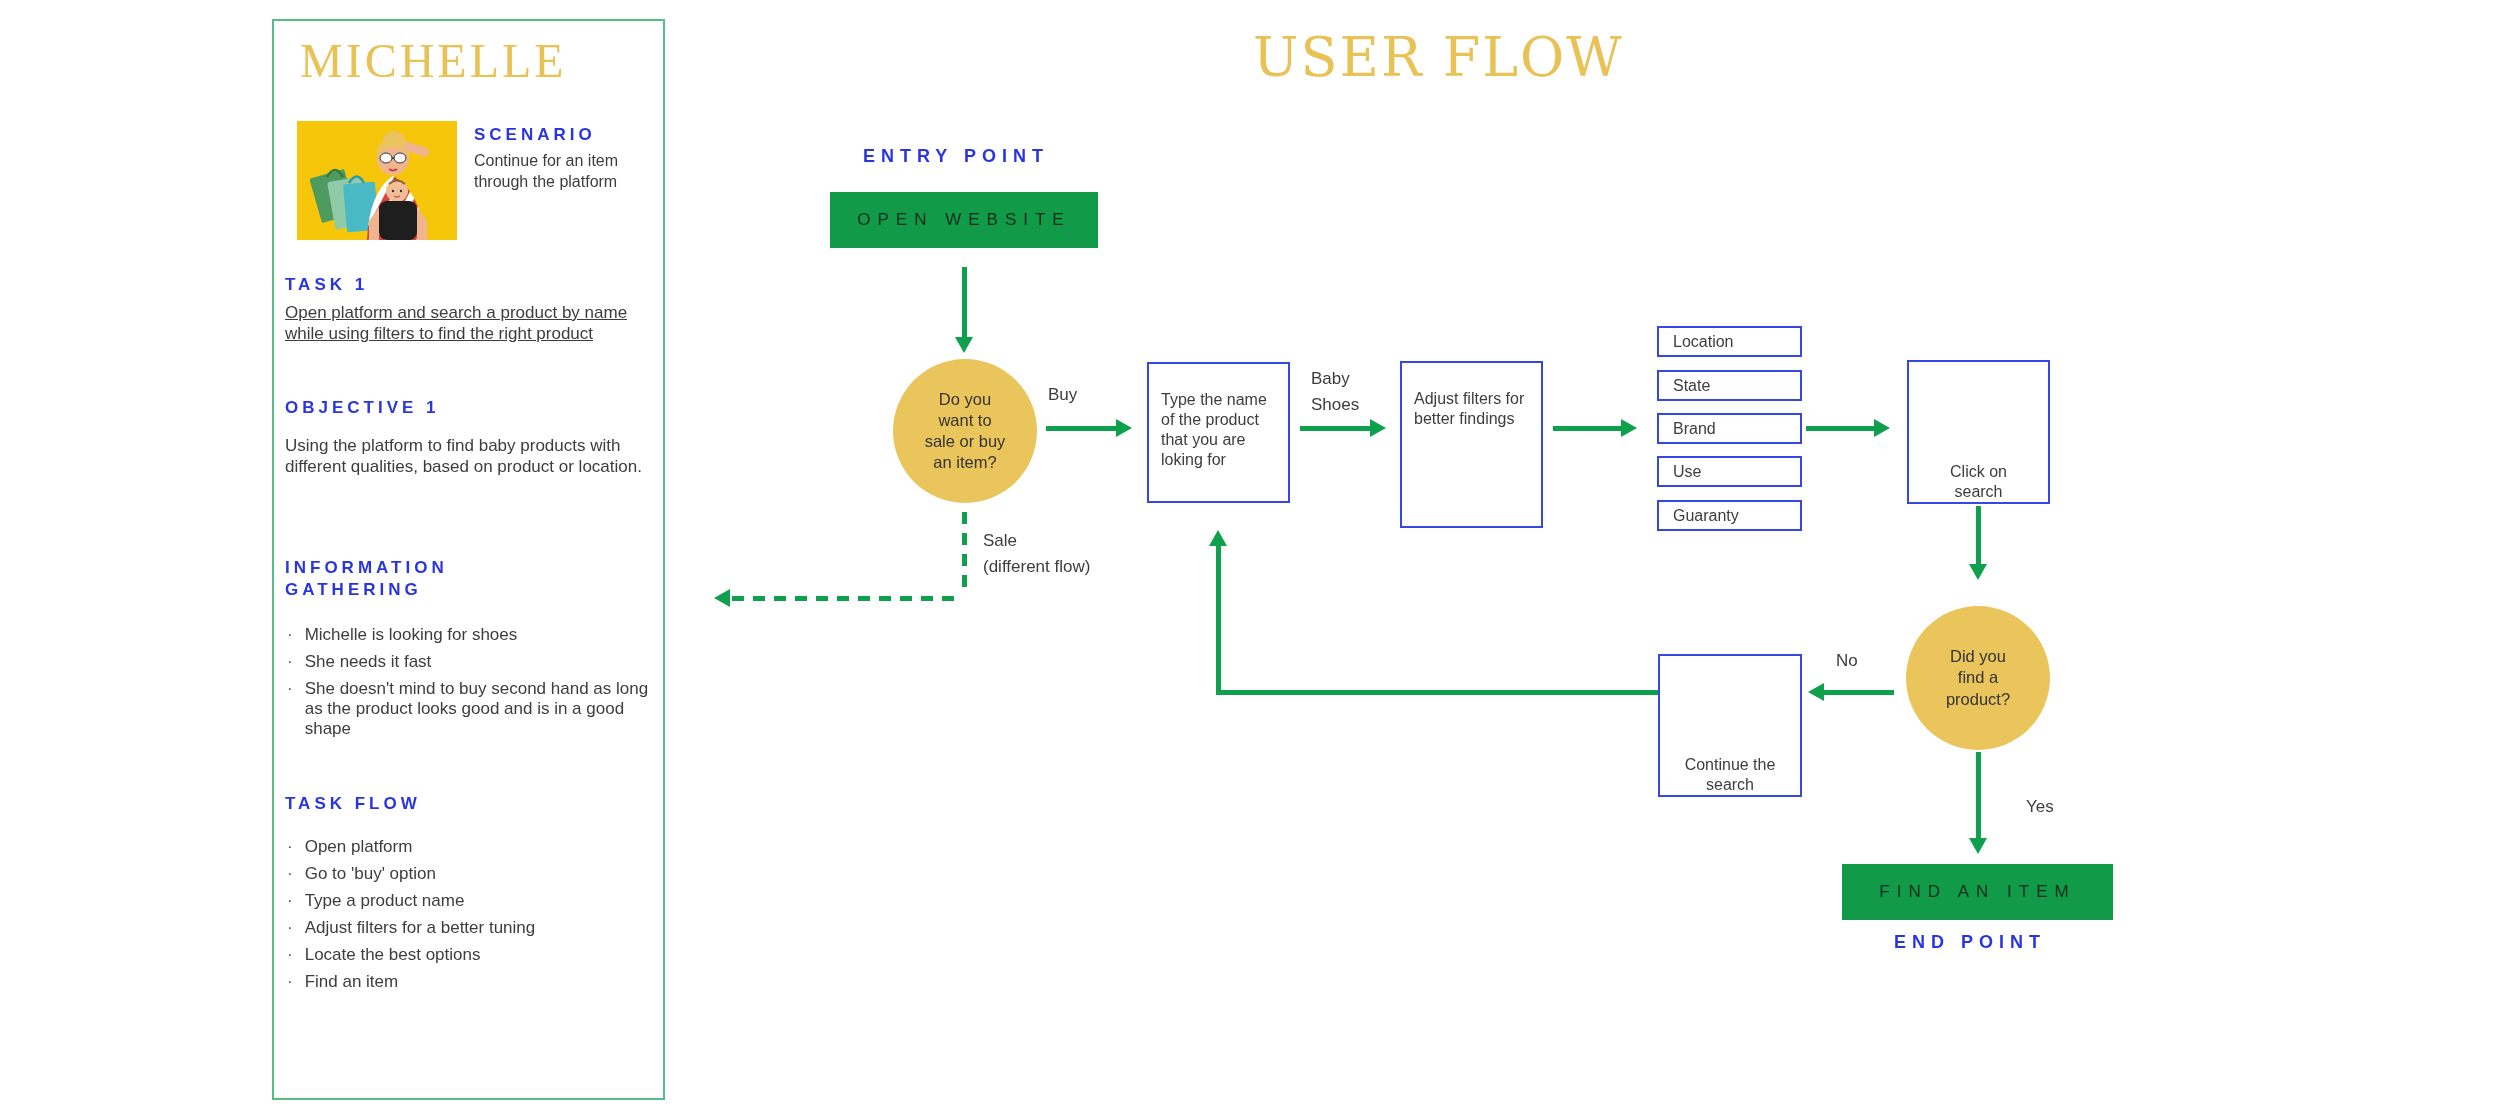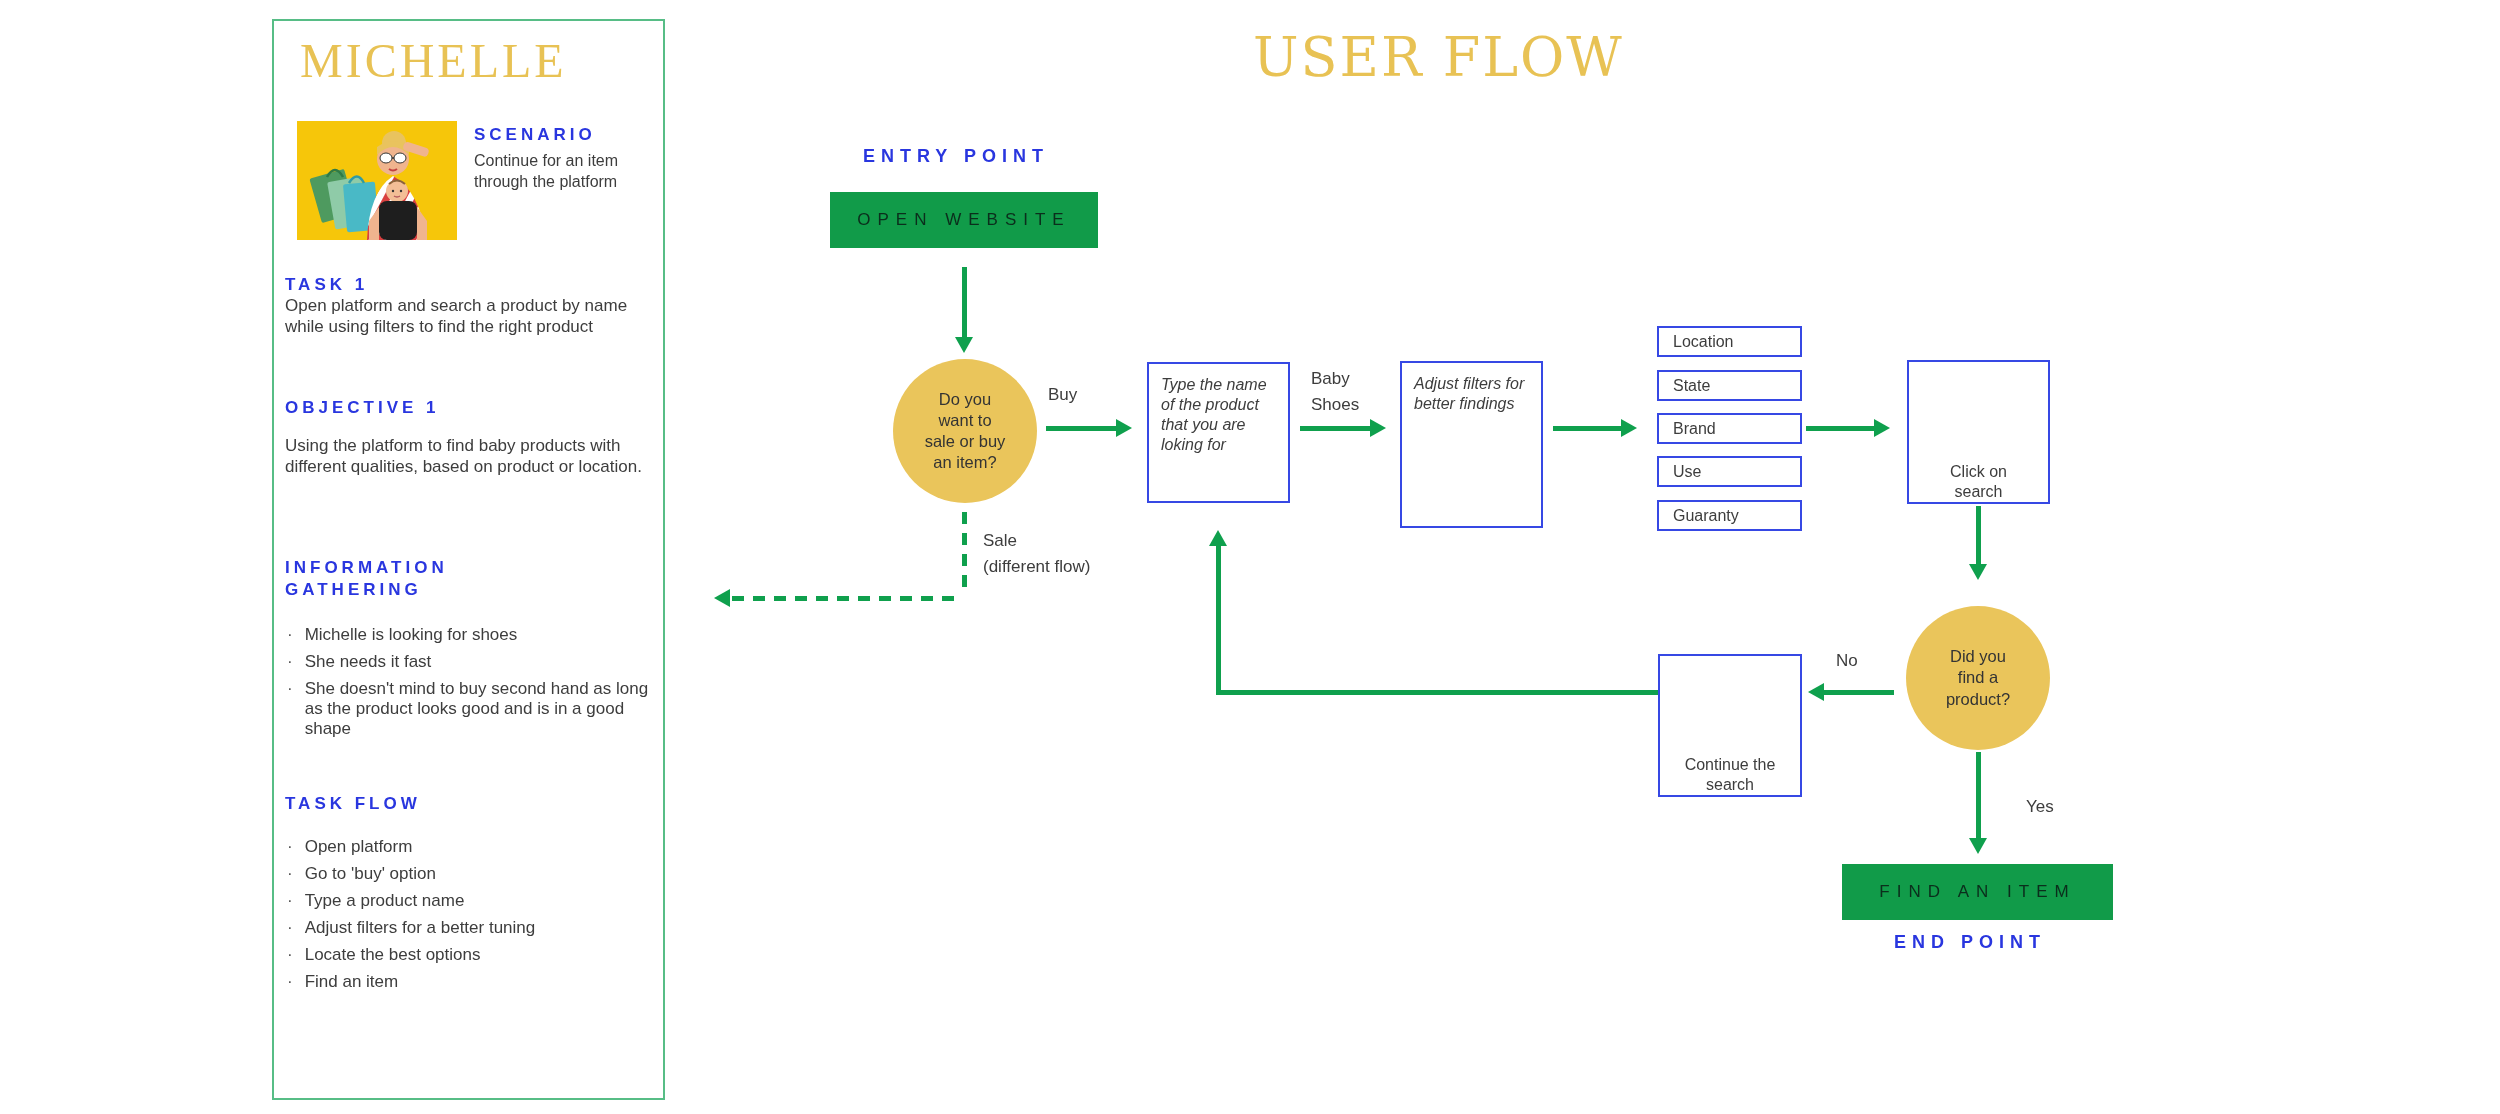--- a/index.html
+++ b/index.html
@@ -29,21 +29,21 @@
     font-size:48px;letter-spacing:3px;color:var(--gold);white-space:nowrap;
   }
   .photo{position:absolute;left:23px;top:100px;width:160px;height:119px;}
   .h-blue{
     color:var(--blue);font-weight:700;font-size:17px;letter-spacing:4px;line-height:22px;
   }
   .body-text{font-size:17px;line-height:21px;color:var(--ink);}
   .scenario-head{position:absolute;left:200px;top:103px;}
   .scenario-text{position:absolute;left:200px;top:129px;width:172px;font-size:16px;line-height:21px;}
   .sec-task1-h{position:absolute;left:11px;top:253px;}
-  .sec-task1-t{position:absolute;left:11px;top:274px;width:372px;}
+  .sec-task1-t{position:absolute;left:11px;top:281px;width:372px;text-decoration:underline;}
   .sec-obj1-h{position:absolute;left:11px;top:376px;}
   .sec-obj1-t{position:absolute;left:11px;top:414px;width:372px;}
   .sec-info-h{position:absolute;left:11px;top:536px;width:250px;}
   .sec-info-l{position:absolute;left:11px;top:604px;width:376px;}
   .sec-tflow-h{position:absolute;left:11px;top:772px;}
   .sec-tflow-l{position:absolute;left:11px;top:816px;width:376px;}
   .blist{list-style:none;}
   .blist li{
     display:flex;font-size:17px;line-height:20px;margin-bottom:7px;color:var(--ink);
   }
@@ -60,21 +60,21 @@
   }
   .green-node{
     background:var(--green-box);color:#0B2E1C;
     display:flex;align-items:center;justify-content:center;
     font-size:17px;letter-spacing:7px;white-space:nowrap;
   }
   .blue-box{
     border:2px solid var(--border-blue);background:#fff;color:var(--ink);
     font-size:16px;line-height:20px;
   }
-  .pad-box{padding:11px 10px 0 12px;font-style:italic;}
+  .pad-box{padding:26px 10px 0 12px;}
   .center-box{display:flex;align-items:flex-end;justify-content:center;text-align:center;}
   .filter-box{
     left:1657px;width:145px;height:31px;
     display:flex;align-items:center;padding-left:14px;font-size:16px;
   }
   .circle{
     width:144px;height:144px;border-radius:50%;background:var(--circle-gold);
     display:flex;align-items:center;justify-content:center;text-align:center;
     color:#343434;font-size:16.5px;line-height:1.28;white-space:pre-line;
   }

